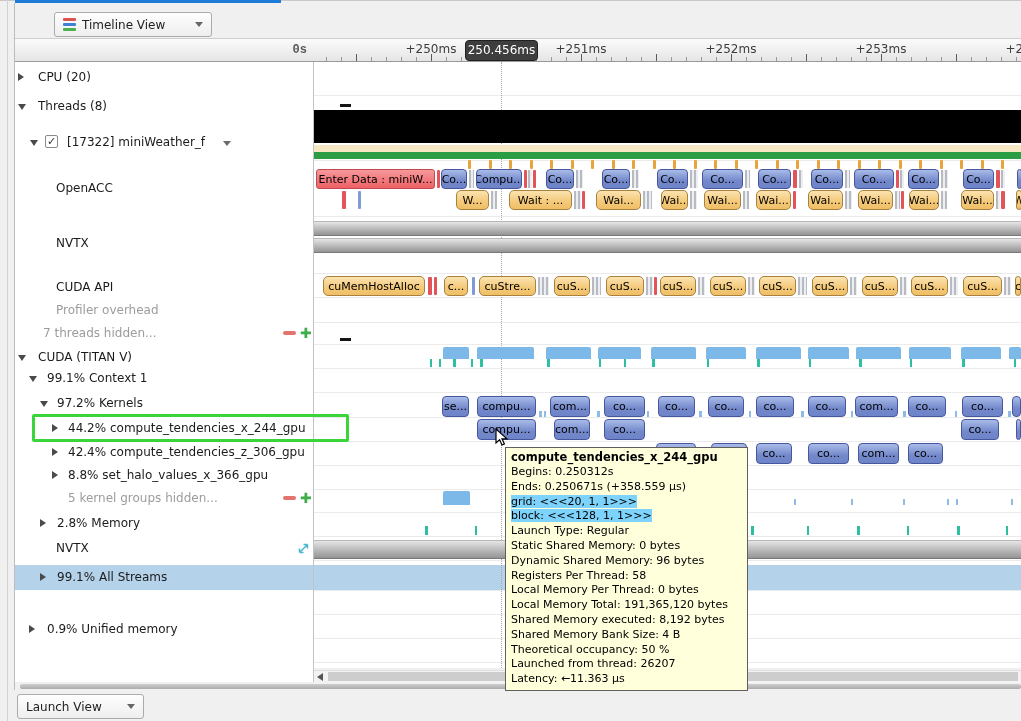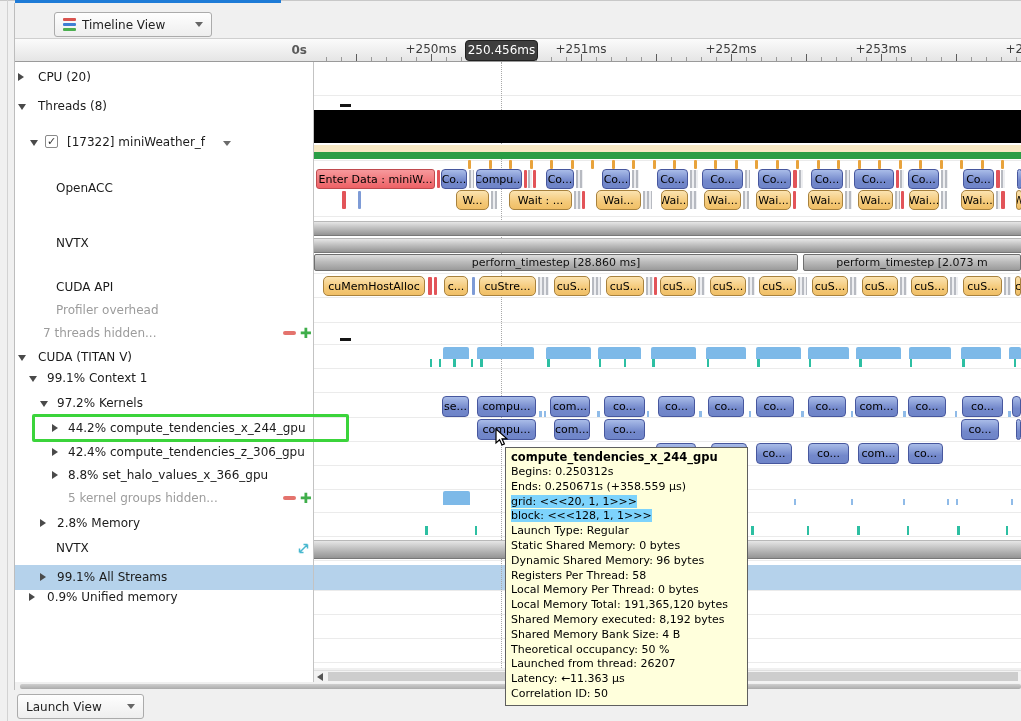--- a/index.html
+++ b/index.html
@@ -20,21 +20,21 @@
   .tl-icon i{display:block;height:3px;border-radius:1px;}
   .tl-icon .r{background:#d9534f;}
   .tl-icon .b{background:#3f7fd4;}
   .tl-icon .g{background:#4caf50;}
   .dd-arrow{margin-left:auto;width:0;height:0;border-left:4px solid transparent;
     border-right:4px solid transparent;border-top:5px solid #666;}
 
   
   .ruler{position:absolute;left:15px;top:38px;width:1006px;height:24px;
     background:linear-gradient(#fbfbfb,#e5e5e5);border-top:1px solid #cfcfcf;border-bottom:1px solid #9a9a9a;box-sizing:border-box;}
-  .origin{position:absolute;left:0;top:4px;width:292px;text-align:right;font-size:12px;font-weight:bold;color:#5a5a5a;}
+  .origin{position:absolute;left:0;top:4px;width:292px;text-align:right;font-size:12px;font-weight:bold;color:#5a5a5a;font-family:Liberation Mono, monospace;}
   .ruler-area{position:absolute;left:298px;top:0;width:708px;height:22px;overflow:hidden;}
   .rlabel{position:absolute;top:3px;width:80px;text-align:center;font-size:12px;color:#3c3c3c;}
   .tick-minor{position:absolute;bottom:0;width:1px;height:4px;background:#9a9a9a;}
   .tick-major{position:absolute;bottom:0;width:1px;height:7px;background:#5c5c5c;}
   .badge{position:absolute;left:465px;top:40px;width:71px;height:19px;background:#3e3e3e;
     border:1px solid #202020;border-radius:4px;color:#fff;font-size:12px;text-align:center;line-height:18px;z-index:20;}
 
   
   .sidebar{position:absolute;left:15px;top:62px;width:298px;height:606px;background:#fff;
     border-right:1px solid #c3c3c3;overflow:hidden;box-sizing:content-box;z-index:2;}
@@ -253,21 +253,21 @@
       <div class="srow" style="top: 476px;">
         <span class="slabel" style="left: 41px;">NVTX</span>
         <span class="exp-ic" style="left: 282px;"><svg width="13" height="13">
             <path d="M2.5 10.5 L10.5 2.5 M2.5 10.5 V6.5 M2.5 10.5 H6.5 M10.5 2.5 V6.5 M10.5 2.5 H6.5" stroke="#49b8cf" stroke-width="1.5" fill="none"></path>
           </svg></span>
       </div>
       <div class="srow" style="top: 505px;">
         <span class="tri r" style="left: 25px;"></span>
         <span class="slabel" style="left: 42px;">99.1% All Streams</span>
       </div>
-      <div class="srow" style="top: 525px;">
+      <div class="srow" style="top: 557px;">
         <span class="tri r" style="left: 14px;"></span>
         <span class="slabel" style="left: 32px;">0.9% Unified memory</span>
       </div>
     </div>
 
   <div class="timeline" id="timeline">
     <div class="hl-bar"></div>
   <div class="sep" style="top: 33px;"></div>
       <div class="sep" style="top: 50px;"></div>
       <div class="sep" style="top: 98px;"></div>
@@ -380,24 +380,20 @@
         <span class="sl sr" style="left: 587px; width: 3px;"></span>
         <span class="bx orange" style="left: 595px; width: 30px;">Wai...</span>
         <span class="sl sg" style="left: 627px; width: 6px;"></span>
         <span class="bx orange" style="left: 647px; width: 33px;">Wai...</span>
         <span class="sl sg" style="left: 682px; width: 4px;"></span>
         <span class="sl sr" style="left: 687px; width: 4px;"></span>
         <span class="bx orange" style="left: 702px; width: 6px;">W</span>
       </div>
       <div class="trow grayfill" style="top: 159px; height: 15px;"></div>
       <div class="trow grayfill" style="top: 176px; height: 15px;"></div>
-      <div class="trow" style="top: 192px; height: 17px;">
-        <span class="bx grayb" style="left: 0px; width: 484px;">perform_timestep [28.860 ms]</span>
-        <span class="bx grayb" style="left: 489px; width: 218px;">perform_timestep [2.073 m</span>
-      </div>
       <div class="trow" style="top: 214px; height: 20px;">
         <span class="bx orange" style="left: 9px; width: 102px;">cuMemHostAlloc</span>
         <span class="sl sr" style="left: 114px; width: 4px;"></span>
         <span class="sl sr" style="left: 120px; width: 3px;"></span>
         <span class="bx orange" style="left: 130px; width: 24px;">c...</span>
         <span class="sl sb" style="left: 158px; width: 3px;"></span>
         <span class="bx orange" style="left: 165px; width: 57px;">cuStre...</span>
         <span class="sl sg" style="left: 224px; width: 11px;"></span>
         <span class="bx orange" style="left: 240px; width: 36px;">cuS...</span>
         <span class="sl sg" style="left: 278px; width: 9px;"></span>
@@ -545,20 +541,19 @@
         <div class="tt-line">Static Shared Memory: 0 bytes</div>
         <div class="tt-line">Dynamic Shared Memory: 96 bytes</div>
         <div class="tt-line">Registers Per Thread: 58</div>
         <div class="tt-line">Local Memory Per Thread: 0 bytes</div>
         <div class="tt-line">Local Memory Total: 191,365,120 bytes</div>
         <div class="tt-line">Shared Memory executed: 8,192 bytes</div>
         <div class="tt-line">Shared Memory Bank Size: 4 B</div>
         <div class="tt-line">Theoretical occupancy: 50 %</div>
         <div class="tt-line">Launched from thread: 26207</div>
         <div class="tt-line">Latency: ←11.363 µs</div>
-        <div class="tt-line">Correlation ID: 50</div>
       </div>
   </div>
 
   <svg class="mouse" width="18" height="18">
     <polygon points="1,1 1,15 4.6,11.8 7,17 9.4,16 7,10.8 12,10.8" fill="#ffffff" stroke="#000000" stroke-width="1.2"></polygon>
   </svg>
 </div>
 
 </body></html>

